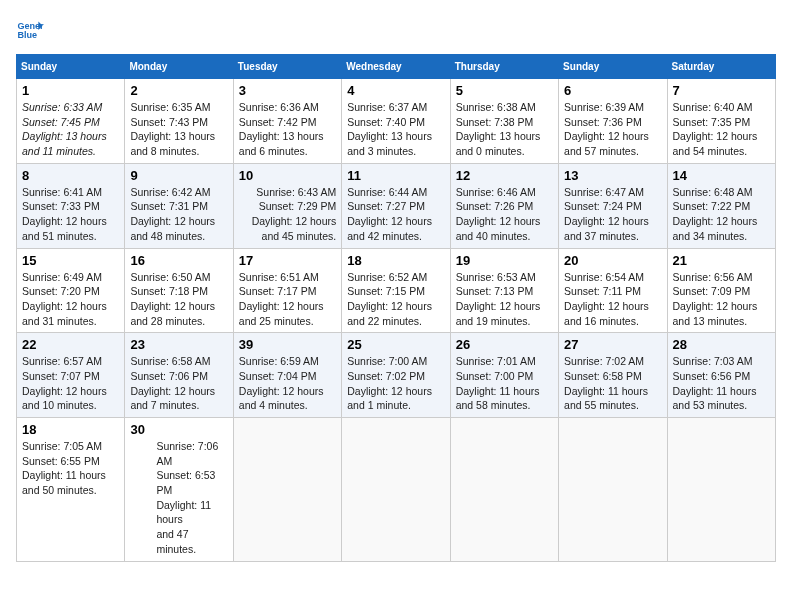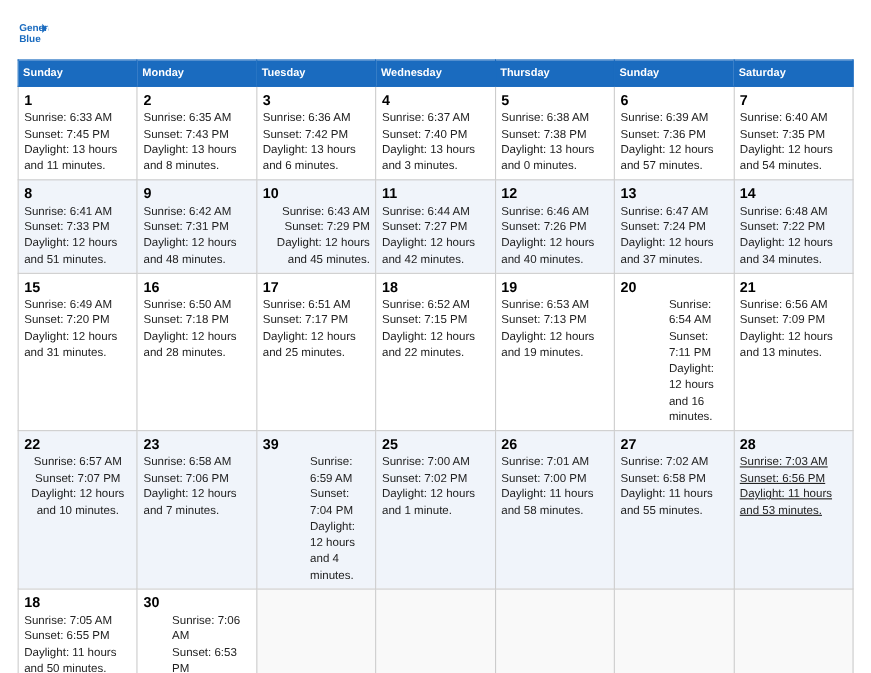--- a/index.html
+++ b/index.html
@@ -108,21 +108,21 @@
         <th>Wednesday</th>
         <th>Thursday</th>
         <th>Sunday</th>
         <th>Saturday</th>
       </tr>
   </thead>
   <tbody id="calendar-body">
       <tr>
         <td>
           <span class="day-num">1</span>
-          <div class="day-info" style="white-space: pre-line;">Sunrise: 6:33 AM
+          <div class="day-info" style="white-space: pre-line; font-style: italic;">Sunrise: 6:33 AM
 Sunset: 7:45 PM
 Daylight: 13 hours
 and 11 minutes.</div>
         </td>
         <td>
           <span class="day-num">2</span>
           <div class="day-info" style="white-space: pre-line;">Sunrise: 6:35 AM
 Sunset: 7:43 PM
 Daylight: 13 hours
 and 8 minutes.</div>
@@ -245,51 +245,51 @@
         </td>
         <td>
           <span class="day-num">19</span>
           <div class="day-info" style="white-space: pre-line;">Sunrise: 6:53 AM
 Sunset: 7:13 PM
 Daylight: 12 hours
 and 19 minutes.</div>
         </td>
         <td>
           <span class="day-num">20</span>
-          <div class="day-info" style="white-space: pre-line; margin-left: 44px;">Sunrise: 6:54 AM
+          <div class="day-info" style="white-space: pre-line;">Sunrise: 6:54 AM
 Sunset: 7:11 PM
 Daylight: 12 hours
 and 16 minutes.</div>
         </td>
         <td>
           <span class="day-num">21</span>
           <div class="day-info" style="white-space: pre-line;">Sunrise: 6:56 AM
 Sunset: 7:09 PM
 Daylight: 12 hours
 and 13 minutes.</div>
         </td>
       </tr>
       <tr>
         <td>
           <span class="day-num">22</span>
-          <div class="day-info" style="white-space: pre-line; text-align: center;">Sunrise: 6:57 AM
+          <div class="day-info" style="white-space: pre-line;">Sunrise: 6:57 AM
 Sunset: 7:07 PM
 Daylight: 12 hours
 and 10 minutes.</div>
         </td>
         <td>
           <span class="day-num">23</span>
           <div class="day-info" style="white-space: pre-line;">Sunrise: 6:58 AM
 Sunset: 7:06 PM
 Daylight: 12 hours
 and 7 minutes.</div>
         </td>
         <td>
           <span class="day-num">39</span>
-          <div class="day-info" style="white-space: pre-line; margin-left: 43px;">Sunrise: 6:59 AM
+          <div class="day-info" style="white-space: pre-line;">Sunrise: 6:59 AM
 Sunset: 7:04 PM
 Daylight: 12 hours
 and 4 minutes.</div>
         </td>
         <td>
           <span class="day-num">25</span>
           <div class="day-info" style="white-space: pre-line;">Sunrise: 7:00 AM
 Sunset: 7:02 PM
 Daylight: 12 hours
 and 1 minute.</div>
@@ -303,21 +303,21 @@
         </td>
         <td>
           <span class="day-num">27</span>
           <div class="day-info" style="white-space: pre-line;">Sunrise: 7:02 AM
 Sunset: 6:58 PM
 Daylight: 11 hours
 and 55 minutes.</div>
         </td>
         <td>
           <span class="day-num">28</span>
-          <div class="day-info" style="white-space: pre-line; text-decoration: underline;">Sunrise: 7:03 AM
+          <div class="day-info" style="white-space: pre-line;">Sunrise: 7:03 AM
 Sunset: 6:56 PM
 Daylight: 11 hours
 and 53 minutes.</div>
         </td>
       </tr>
       <tr>
         <td>
           <span class="day-num">18</span>
           <div class="day-info" style="white-space: pre-line;">Sunrise: 7:05 AM
 Sunset: 6:55 PM

